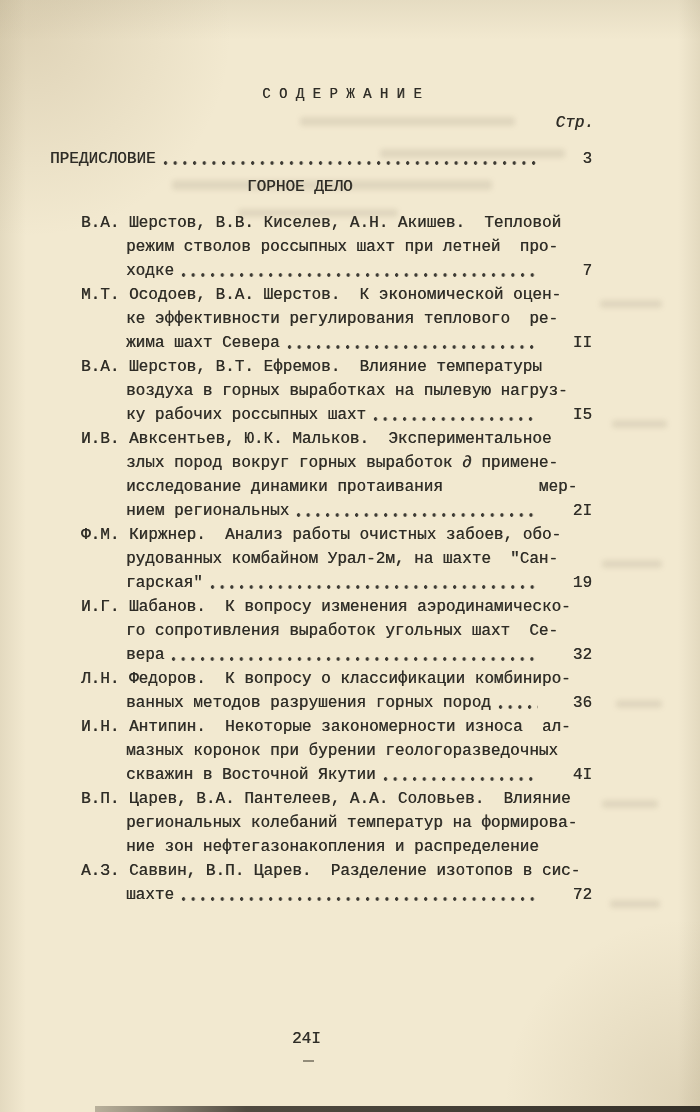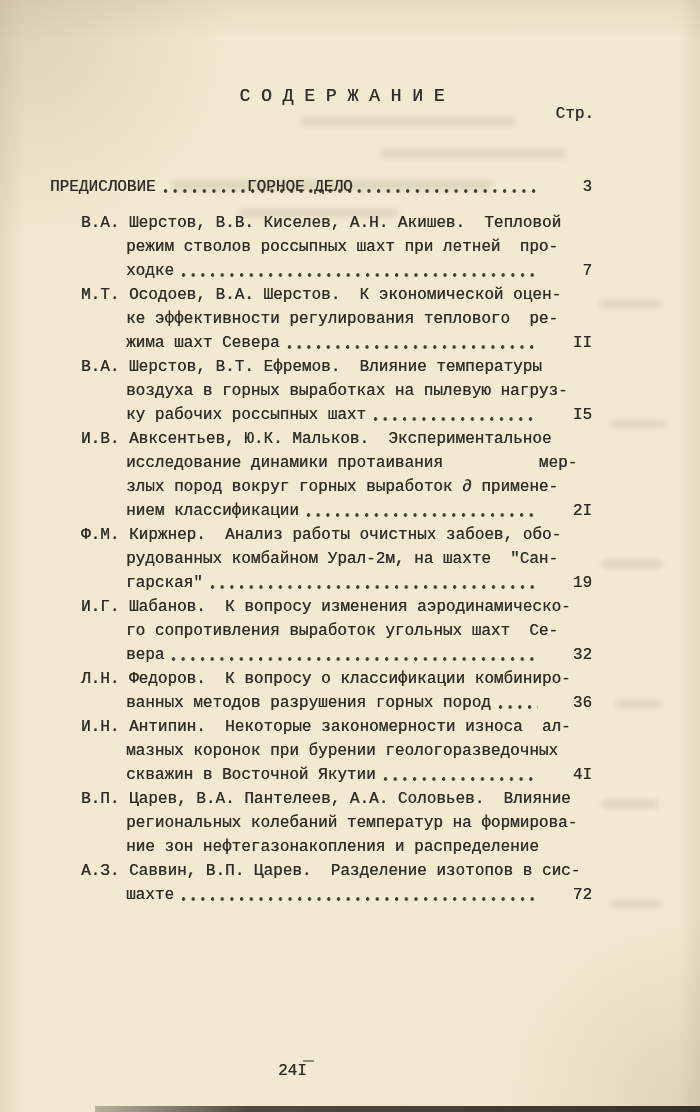--- a/index.html
+++ b/index.html
@@ -19,27 +19,28 @@
       linear-gradient(to right, rgba(120,105,70,0.12), rgba(120,105,70,0) 26px),
       linear-gradient(to left, rgba(120,105,70,0.12), rgba(120,105,70,0) 22px),
       linear-gradient(to bottom, rgba(120,105,70,0.10), rgba(120,105,70,0) 40px),
       var(--paper, #f2e9d0);
     font-size: 16px;
     text-shadow: 0.4px 0.2px 0 rgba(46,44,38,0.75);
   }
   .title {
     position: absolute; top: 86px; left: 50px; right: 108px;
     text-align: center; text-indent: 42px;
-    white-space: pre; font-size: 18px;
+    white-space: pre; font-size: 14px;
   }
   .str-label {
-    position: absolute; top: 105px; right: 106px;
+    position: absolute; top: 114px; right: 106px;
     white-space: pre;
+    font-style: italic;
   }
-  .row { display: flex; align-items: stretch; margin-top: 28px; }
+  .row { display: flex; align-items: stretch; }
   .preface {
     position: absolute; top: 147px; left: 50px; right: 108px;
   }
   .section {
     position: absolute; top: 178px; left: 247px;
     white-space: pre;
     font-family: Liberation Mono, monospace;
   }
   .entries {
     position: absolute; top: 211px; left: 50px; right: 108px; margin-left: 31px;
@@ -52,21 +53,21 @@
   .cont { padding-left: 45px; }
   .txt { white-space: pre; flex: 0 0 auto; }
   .leader {
     flex: 1 1 auto;
     margin: 0 12px 0 5px;
     background-image: radial-gradient(circle at 4.5px 16px, rgba(46,44,38,0.92) 1.5px, rgba(46,44,38,0) 2px);
     background-size: 9.7px 24px;
     background-repeat: repeat-x;
   }
   .pg { flex: 0 0 42px; width: 42px; text-align: right; white-space: pre; }
-  .folio { position: absolute; top: 1030px; left: 278px; white-space: pre; margin-top: 32px; }
+  .folio { position: absolute; top: 1030px; left: 292px; white-space: pre; }
   .folio-dash {
     position: absolute; top: 1060px; left: 303px;
     width: 11px; height: 2px;
     background: rgba(70,63,50,0.55);
   }
   .bottom-strip {
     position: absolute; left: 95px; right: 0; bottom: 0; height: 6px;
     background: linear-gradient(to right, rgba(80,72,58,0.35), rgba(52,47,39,0.85) 25%, rgba(38,34,28,0.92));
   }
   .ghost {
@@ -116,23 +117,23 @@
         <div class="line cont">ке эффективности регулирования теплового  ре-</div>
         <div class="line cont last"><span class="txt">жима шахт Севера</span><span class="leader"></span><span class="pg">II</span></div>
       </div>
       <div class="entry">
         <div class="line">В.А. Шерстов, В.Т. Ефремов.  Влияние температуры</div>
         <div class="line cont">воздуха в горных выработках на пылевую нагруз-</div>
         <div class="line cont last"><span class="txt">ку рабочих россыпных шахт</span><span class="leader"></span><span class="pg">I5</span></div>
       </div>
       <div class="entry">
         <div class="line">И.В. Авксентьев, Ю.К. Мальков.  Экспериментальное</div>
+        <div class="line cont">злых пород вокруг горных выработок ∂ примене-</div>
         <div class="line cont">исследование динамики протаивания          мер-</div>
-        <div class="line cont">злых пород вокруг горных выработок ∂ примене-</div>
-        <div class="line cont last"><span class="txt">нием классификации</span><span class="leader"></span><span class="pg">2I</span></div>
+        <div class="line cont last"><span class="txt">нием региональных</span><span class="leader"></span><span class="pg">2I</span></div>
       </div>
       <div class="entry">
         <div class="line">Ф.М. Киржнер.  Анализ работы очистных забоев, обо-</div>
         <div class="line cont">рудованных комбайном Урал-2м, на шахте  "Сан-</div>
         <div class="line cont last"><span class="txt">гарская"</span><span class="leader"></span><span class="pg">19</span></div>
       </div>
       <div class="entry">
         <div class="line">И.Г. Шабанов.  К вопросу изменения аэродинамическо-</div>
         <div class="line cont">го сопротивления выработок угольных шахт  Се-</div>
         <div class="line cont last"><span class="txt">вера</span><span class="leader"></span><span class="pg">32</span></div>

